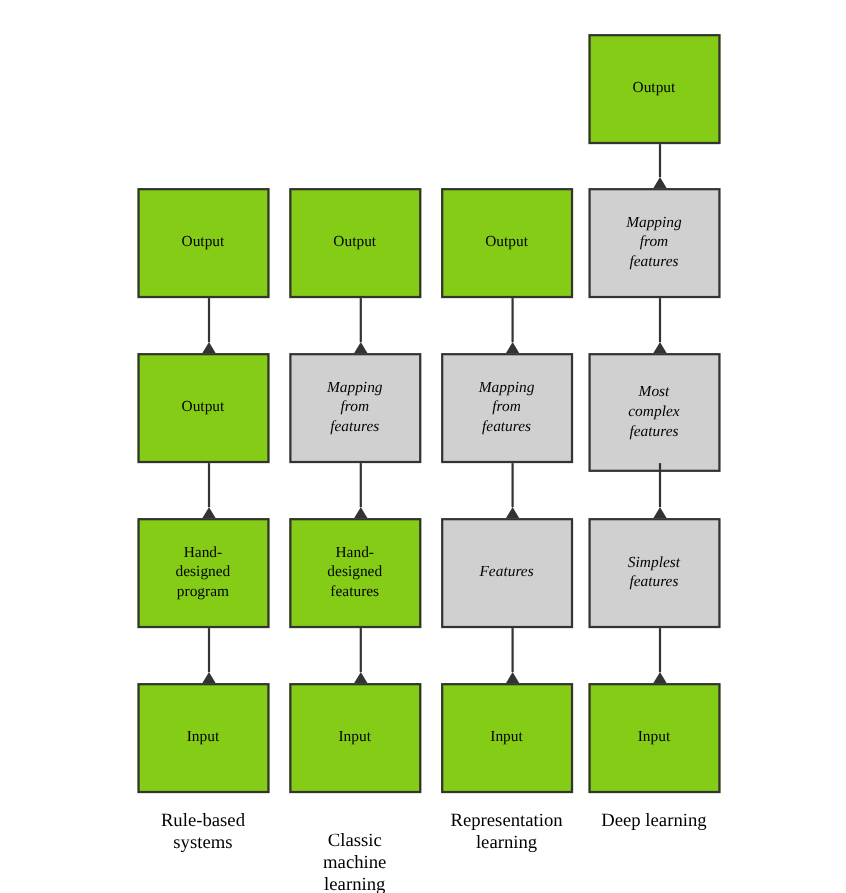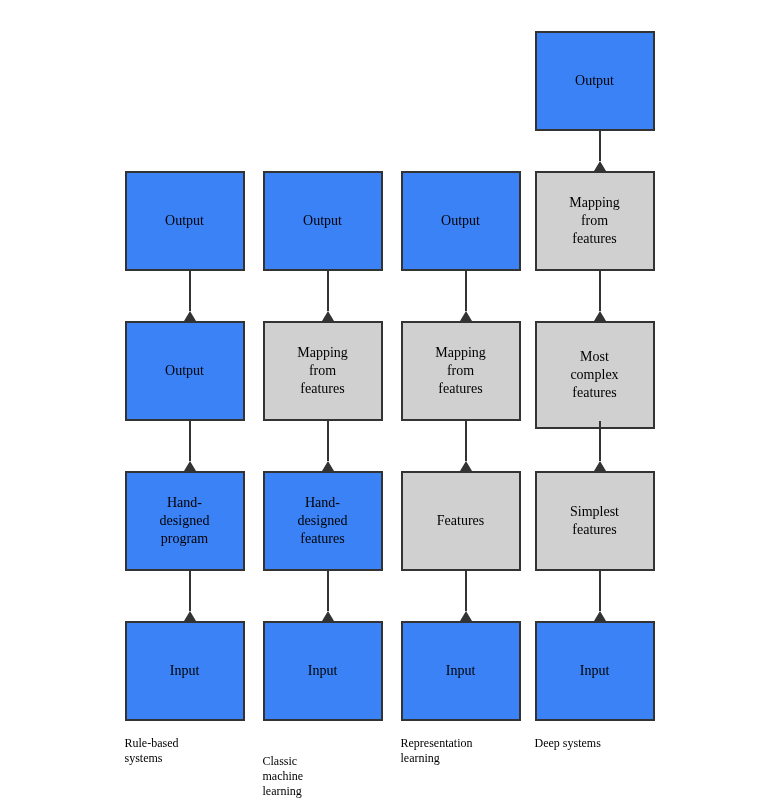--- a/index.html
+++ b/index.html
@@ -20,24 +20,25 @@
     }
     .box {
       position: absolute;
       border: 2px solid #333;
       display: flex;
       align-items: center;
       justify-content: center;
       text-align: center;
       font-size: 14px;
       line-height: 1.3;
-      background: #3b82f6;
+      background: #84cc16;
     }
     .box.gray {
       background: #d0d0d0;
+      font-style: italic;
     }
     
     .arrow {
       position: absolute;
       display: flex;
       flex-direction: column;
       align-items: center;
       justify-content: flex-end;
     }
     .arrow-line {
@@ -46,21 +47,22 @@
     }
     .arrow-head {
       width: 0;
       height: 0;
       border-left: 6px solid transparent;
       border-right: 6px solid transparent;
       border-bottom: 10px solid #333;
     }
     .label {
       position: absolute;
-      font-size: 12px;
+      text-align: center;
+      font-size: 17px;
       font-family: serif;
     }
   </style>
 </head>
 <body>
 
 <div class="diagram">
 <div class="box" style="left: 520px; top: 20px; width: 120px; height: 100px;">Output</div>
     <div class="box" style="left: 110px; top: 160px; width: 120px; height: 100px;">Output</div>
     <div class="box" style="left: 248px; top: 160px; width: 120px; height: 100px;">Output</div>
@@ -126,14 +128,14 @@
       <div class="arrow-line" style="height: 40px;"></div>
       <div class="arrow-head"></div>
     </div>
     <div class="arrow" style="left: 579px; top: 560px; height: 50px; width: 12px;">
       <div class="arrow-line" style="height: 40px;"></div>
       <div class="arrow-head"></div>
     </div>
     <div class="label" style="left: 110px; top: 725px; width: 120px;">Rule-based<br>systems</div>
     <div class="label" style="left: 248px; top: 743px; width: 120px;">Classic<br>machine<br>learning</div>
     <div class="label" style="left: 386px; top: 725px; width: 120px;">Representation<br>learning</div>
-    <div class="label" style="left: 520px; top: 725px; width: 120px;">Deep systems</div>
+    <div class="label" style="left: 520px; top: 725px; width: 120px;">Deep learning</div>
   </div>
 
 </body></html>

